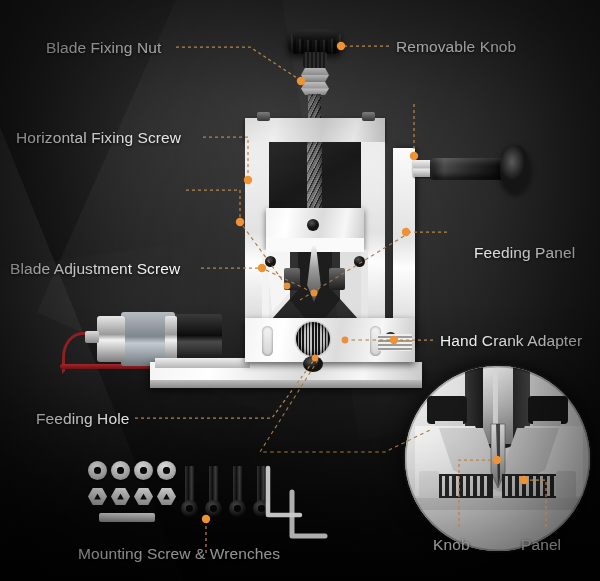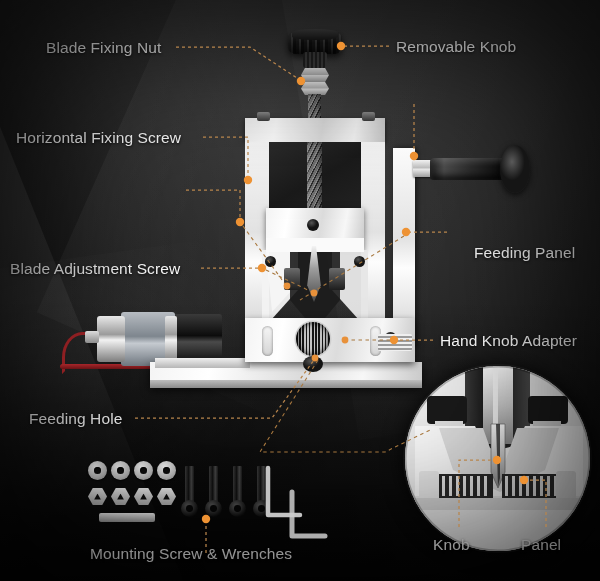--- a/index.html
+++ b/index.html
@@ -330,29 +330,29 @@
     <circle class="dot" cx="524" cy="480" r="4.2"></circle>
   </svg>
 
   <div class="lbl" style="left:46px;top:38px;">Blade Fixing Nut</div>
 
   <div class="lbl" style="left:16px;top:128px;">Horizontal Fixing Screw</div>
 
 
   <div class="lbl" style="left:10px;top:259px;text-align:center;">Blade Adjustment Screw</div>
 
-  <div class="lbl" style="left:29px;top:409px;">Feeding Hole</div>
-
-  <div class="lbl" style="left:90px;top:544px;">Mounting Screw &amp; Wrenches</div>
+  <div class="lbl" style="left:36px;top:409px;">Feeding Hole</div>
+
+  <div class="lbl" style="left:78px;top:544px;">Mounting Screw &amp; Wrenches</div>
 
   <div class="lbl" style="left:396px;top:37px;">Removable Knob</div>
 
 
   <div class="lbl" style="left:456px;top:243px;margin-left:18px;">Feeding Panel</div>
 
-  <div class="lbl" style="left:440px;top:331px;">Hand Knob Adapter</div>
+  <div class="lbl" style="left:440px;top:331px;">Hand Crank Adapter</div>
 
   <div class="lbl" style="left:433px;top:535px;">Knob</div>
 
   <div class="lbl" style="left:521px;top:535px;">Panel</div>
 
   <div class="vignette"></div>
 </div>
 
 </body></html>

